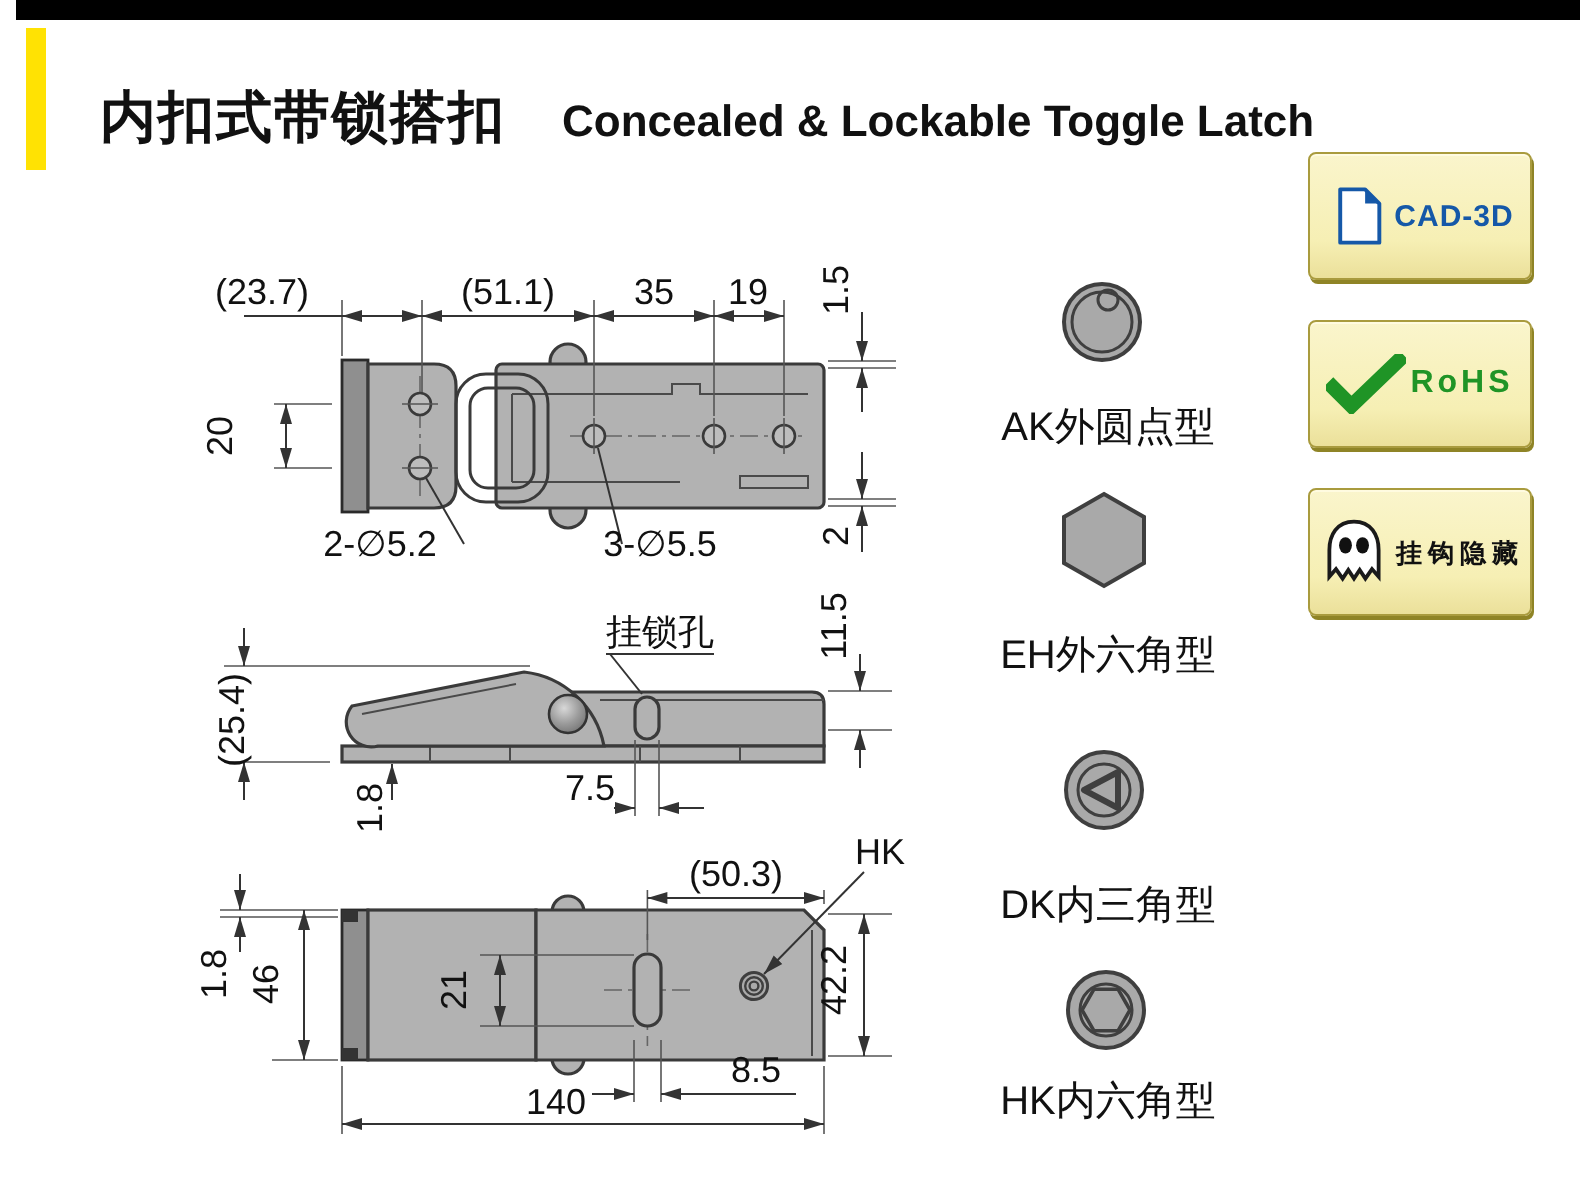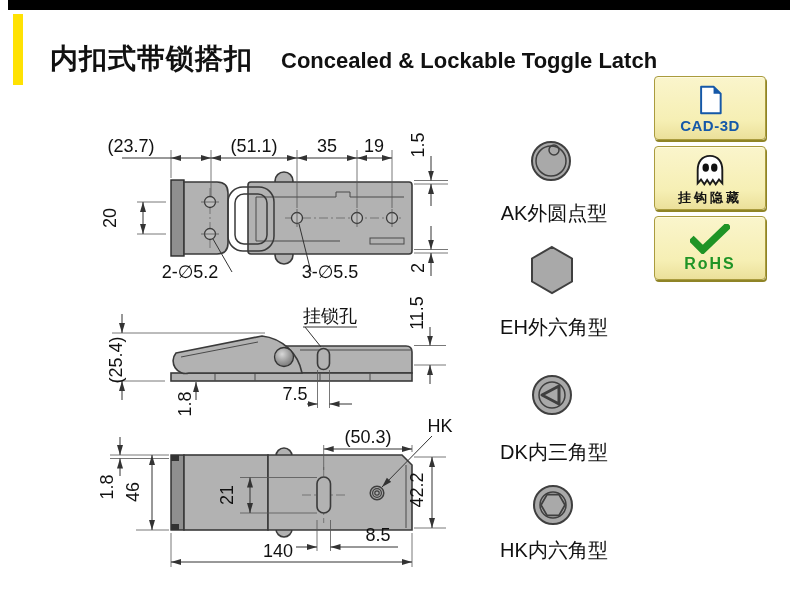--- a/index.html
+++ b/index.html
@@ -6,25 +6,25 @@
   .page{position:relative;width:790px;height:598px;background:#fff;overflow:hidden;
         font-family:"Liberation Sans",sans-serif;color:#111;}
   .topbar{position:absolute;left:8px;top:0;right:0;height:10px;background:#000;}
   .accent-stripe{position:absolute;left:13px;top:14px;width:10px;height:71px;background:#FFE203;}
   .title-row{position:absolute;left:34px;top:24px;display:flex;align-items:baseline;gap:12px;white-space:nowrap;}
   .title-cn{font-size:28px;font-weight:bold;letter-spacing:1px;margin:16px;}
   .title-en{font-size:22px;font-weight:600;}
   .part-box{position:absolute;left:650px;top:15px;width:140px;height:50px;background:#FFE203;
             display:flex;align-items:center;justify-content:center;font-size:31px;font-weight:bold;}
   .badge-col{position:absolute;left:654px;top:76px;width:132px;}
-  .badge{width:112px;height:64px;margin-bottom:6px;box-sizing:border-box;
+  .badge{width:112px;height:64px;margin-bottom:20px;box-sizing:border-box;
          background:linear-gradient(180deg,#FAF5CC 0%,#F6EFB4 70%,#EBE09A 100%);
          border:1px solid #A99B3E;border-radius:4px;
          box-shadow:1px 2px 0 #8F8426, inset 0 1px 0 #FFFBE0;
-         display:flex;flex-direction:column;align-items:center;justify-content:center;gap:2px;}
+         display:flex;flex-direction:row;align-items:center;justify-content:center;gap:2px;}
   .badge-label{font-weight:bold;line-height:1;}
   .badge-label.blue{color:#1558A8;font-size:15px;letter-spacing:0.5px;}
   .badge-label.green{color:#1F9426;font-size:16px;letter-spacing:2px;}
   .badge-label.dark{color:#111;font-size:13px;letter-spacing:3px;}
   svg text{font-family:"Liberation Sans",sans-serif;}
   .drawing-svg{position:absolute;left:0;top:0;}
   .body-fill{fill:#B2B2B2;stroke:#3A3A3A;stroke-width:1.6;}
   .body-dark{fill:#8F8F8F;stroke:#2A2A2A;stroke-width:1.4;}
   .inner-line{fill:none;stroke:#4A4A4A;stroke-width:1;}
   .wire{fill:none;stroke:#3A3A3A;stroke-width:1.5;}
@@ -260,30 +260,30 @@
 
     <div class="badge">
       <svg width="32" height="32" viewBox="0 0 36 36">
         <path d="M8,3 H22 L30,11 V33 H8 Z" fill="#ffffff" stroke="#1558A8" stroke-width="2.2" stroke-linejoin="round"></path>
         <path d="M22,3 L22,11 L30,11 Z" fill="#1558A8"></path>
       </svg>
       <div class="badge-label blue">CAD-3D</div>
     </div>
 
     <div class="badge">
+      <svg width="40" height="30" viewBox="0 0 44 32">
+        <path d="M4,18 L14,28 L40,3" fill="none" stroke="#1F9426" stroke-width="8" stroke-linecap="square"></path>
+      </svg>
+      <div class="badge-label green">RoHS</div>
+    </div>
+
+    <div class="badge">
       <svg width="38" height="36" viewBox="0 0 40 38">
         <path d="M20,3 C11,3 7,10 7,18 L7,32 L10.5,28 L14,33 L17,28.5 L20,33 L23,28.5 L26,33 L29.5,28 L33,32 L33,18 C33,10 29,3 20,3 Z" fill="#ffffff" stroke="#1A1A1A" stroke-width="2"></path>
         <ellipse cx="15.5" cy="15.5" rx="3.4" ry="4.3" fill="#111"></ellipse>
         <ellipse cx="24.5" cy="15.5" rx="3.4" ry="4.3" fill="#111"></ellipse>
       </svg>
       <div class="badge-label dark">挂钩隐藏</div>
     </div>
 
-    <div class="badge">
-      <svg width="40" height="30" viewBox="0 0 44 32">
-        <path d="M4,18 L14,28 L40,3" fill="none" stroke="#1F9426" stroke-width="8" stroke-linecap="square"></path>
-      </svg>
-      <div class="badge-label green">RoHS</div>
-    </div>
-
 
   </div>
 </div>
 
 </body></html>

